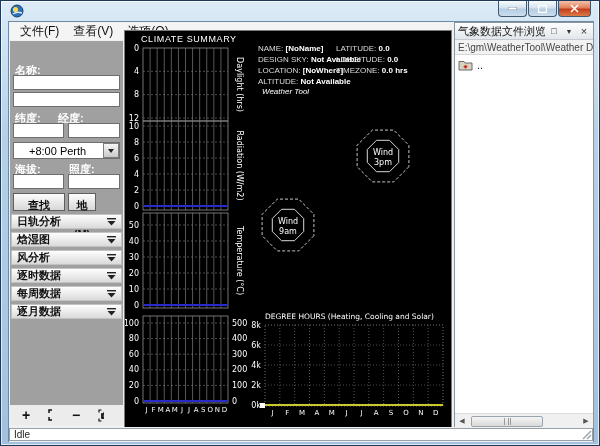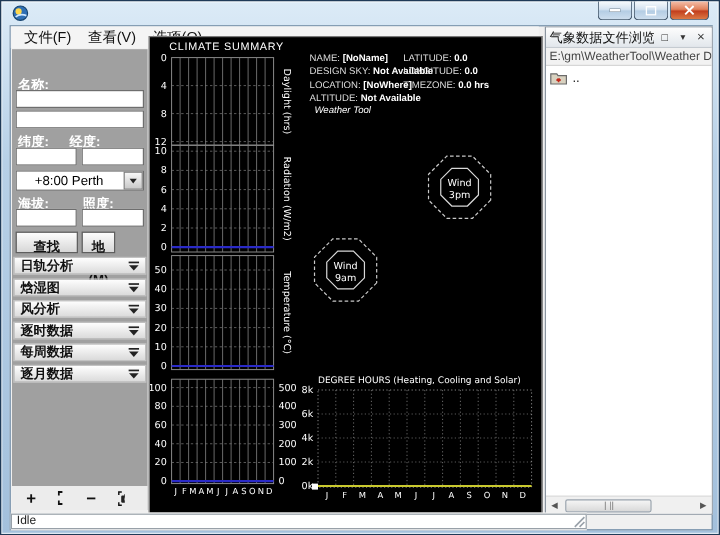--- a/index.html
+++ b/index.html
@@ -58,21 +58,21 @@
   .rp-list{flex:1;background:#fff;padding:4px 3px;}
   .rp-item{display:flex;align-items:center;gap:4px;font-size:11px;color:#222;}
   .rp-scroll{height:15px;background:#f0f0f0;border-top:1px solid #dddddd;display:flex;align-items:center;position:relative;}
   .sarrow{width:14px;height:13px;font-size:7px;color:#555;display:flex;align-items:center;justify-content:center;}
   .sarrow.right{position:absolute;right:0;}
   .sthumb{position:absolute;left:16px;width:72px;height:11px;border:1px solid #9aa4ae;border-radius:2px;
           background:linear-gradient(#f5f5f5,#d9d9d9);display:flex;align-items:center;justify-content:center;}
   .sthumb .grip{width:7px;height:7px;border-left:1px solid #9a9a9a;border-right:1px solid #9a9a9a;
           background:linear-gradient(90deg,transparent 3px,#9a9a9a 3px,#9a9a9a 4px,transparent 4px);}
   
-  .status{left:0;top:405px;width:480px;height:15px;background:#f0f0f0;}
+  .status{left:0;top:405px;width:584px;height:15px;background:#f0f0f0;}
   .status-field{position:absolute;left:0;top:1px;right:0;bottom:1px;background:#fff;border:1px solid #98a0a8;
                 font-size:10px;color:#222;padding:0 4px;display:flex;align-items:center;}
 </style>
 </head>
 <body>
 
 <div class="win">
 
   <div class="abs" style="left:0;top:0;right:0;height:20px;">
     <svg class="abs" style="left:9px;top:3px;" width="14" height="14">

